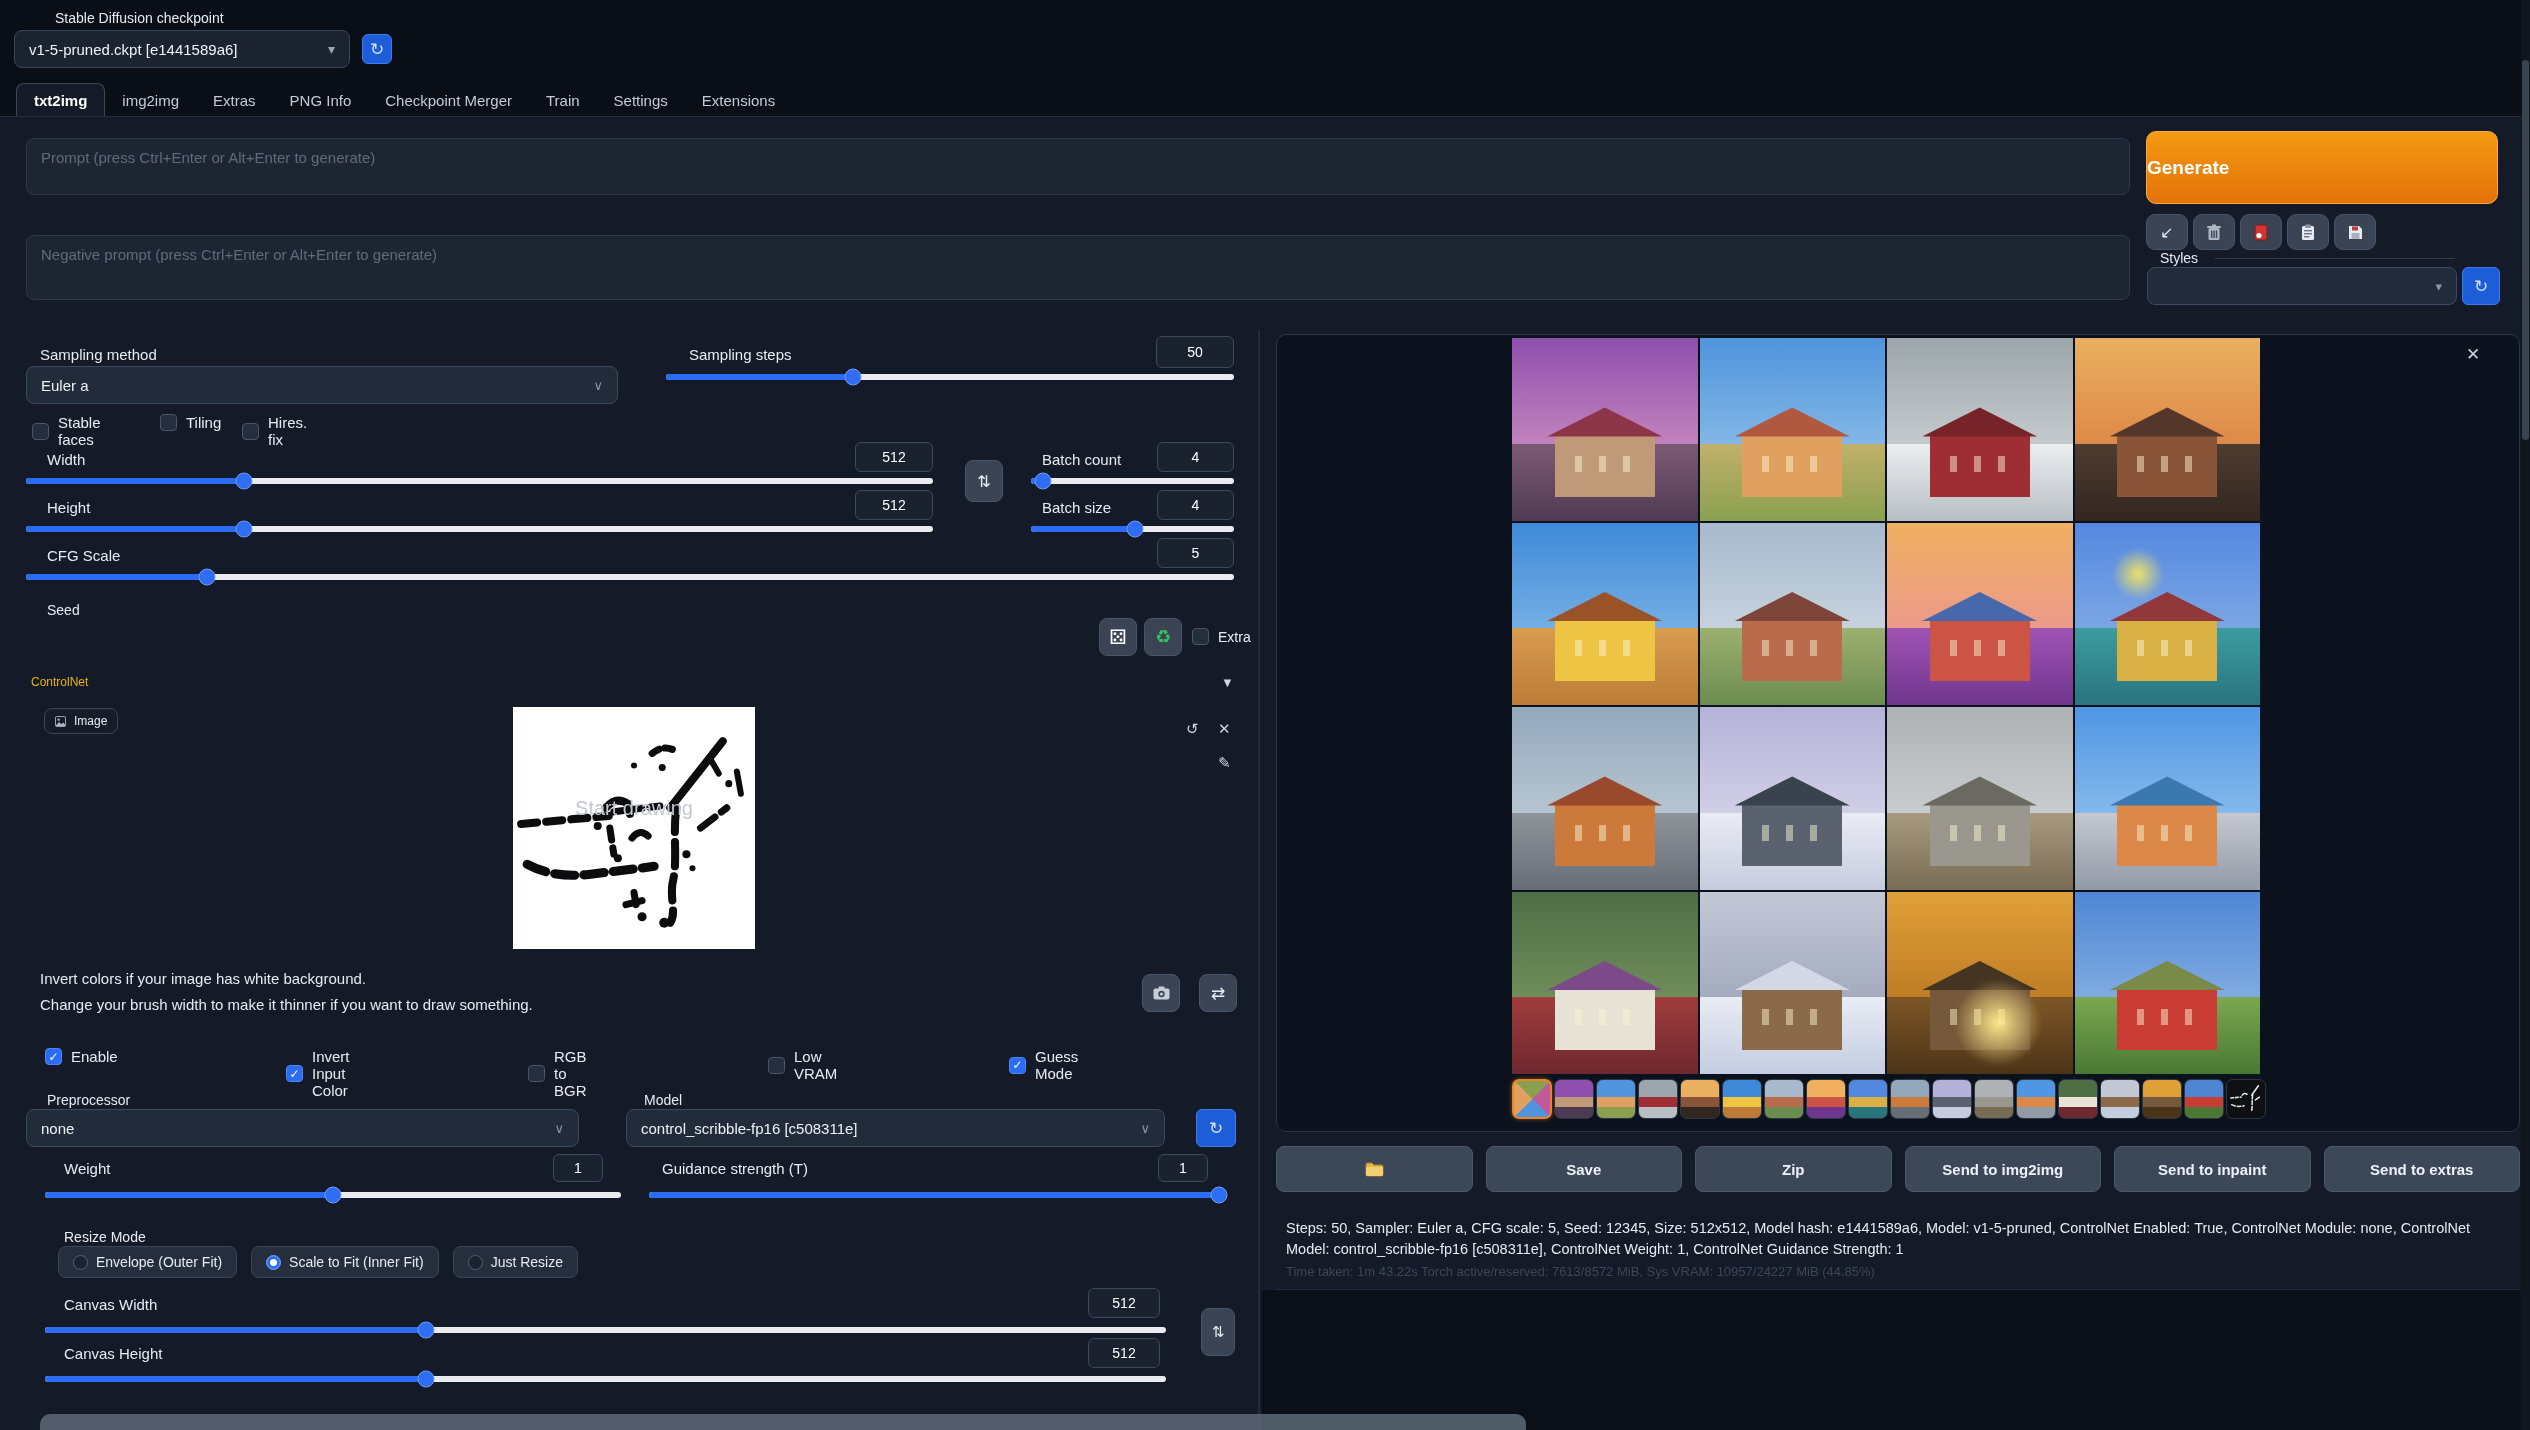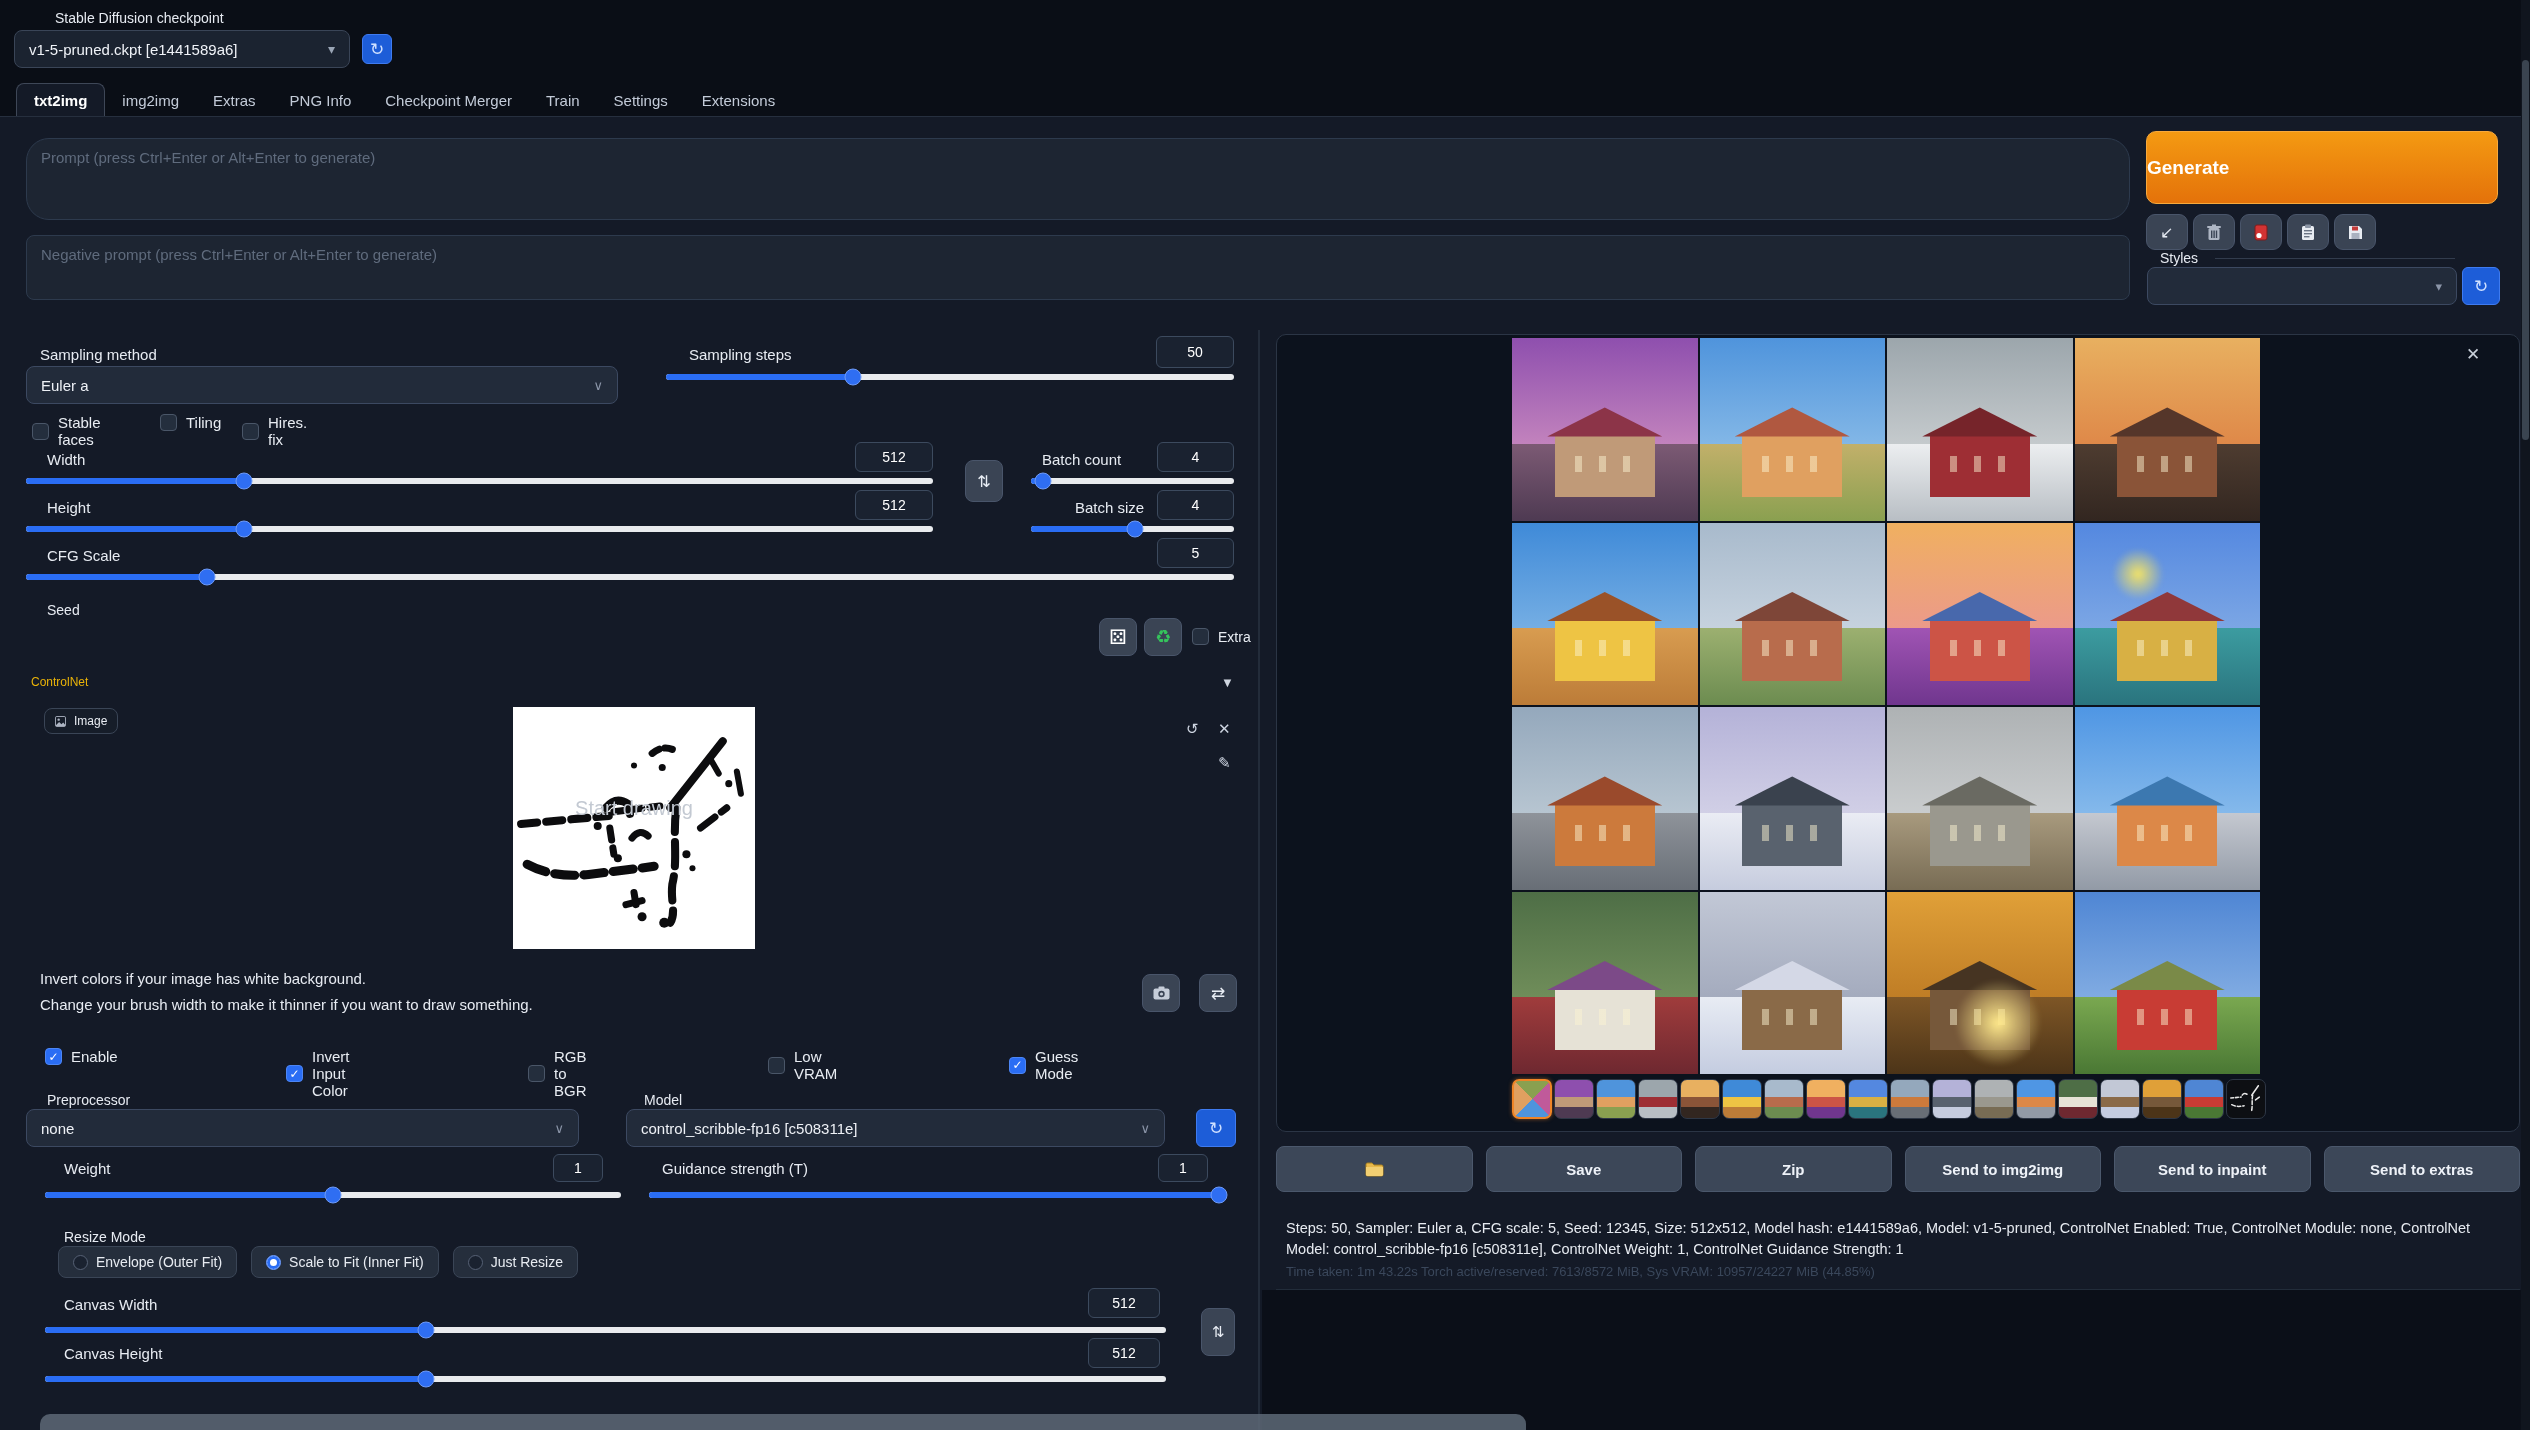--- a/index.html
+++ b/index.html
@@ -115,21 +115,21 @@
       <div class="tab">img2img</div>
       <div class="tab">Extras</div>
       <div class="tab">PNG Info</div>
       <div class="tab">Checkpoint Merger</div>
       <div class="tab">Train</div>
       <div class="tab">Settings</div>
       <div class="tab">Extensions</div>
     </div>
   <div id="tab-underline" class="abs"></div>
 
-  <div class="abs textarea" style="left:26px; top:138px; width:2104px; height:82px;border-radius:23px;">
+  <div class="abs textarea" style="left:26px; top:138px; width:2104px; height:57px;">
     <span>Prompt (press Ctrl+Enter or Alt+Enter to generate)</span>
   </div>
   <div class="abs textarea" style="left:26px; top:235px; width:2104px; height:65px;">
     <span>Negative prompt (press Ctrl+Enter or Alt+Enter to generate)</span>
   </div>
 
   <div id="generate-btn" class="abs">
     <span>Generate</span>
   </div>
   <div class="abs" style="left:2146px; top:214px; display:flex; gap:5px;">
@@ -226,21 +226,21 @@
         <div class="knob"></div>
       </div>
 
     <div class="abs block-label" style="left:21px; top:169px;">Height</div>
     <div class="abs numbox" style="left:829px; top:160px; width:78px; height:30px;">512</div>
     <div class="abs slider" style="left: 0px; top: 196px; width: 907px; --p: 24%;">
         <div class="fill"></div>
         <div class="knob"></div>
       </div>
 
-    <div class="abs block-label" style="left:1016px; top:169px;margin-left:33px;">Batch size</div>
+    <div class="abs block-label" style="left:1016px; top:169px;">Batch size</div>
     <div class="abs numbox" style="left:1131px; top:160px; width:77px; height:30px;">4</div>
     <div class="abs slider" style="left: 1005px; top: 196px; width: 203px; --p: 51%;">
         <div class="fill"></div>
         <div class="knob"></div>
       </div>
 
     <div class="abs block-label" style="left:21px; top:217px;">CFG Scale</div>
     <div class="abs numbox" style="left:1131px; top:208px; width:77px; height:30px;">5</div>
     <div class="abs slider" style="left: 0px; top: 244px; width: 1208px; --p: 15%;">
         <div class="fill"></div>

